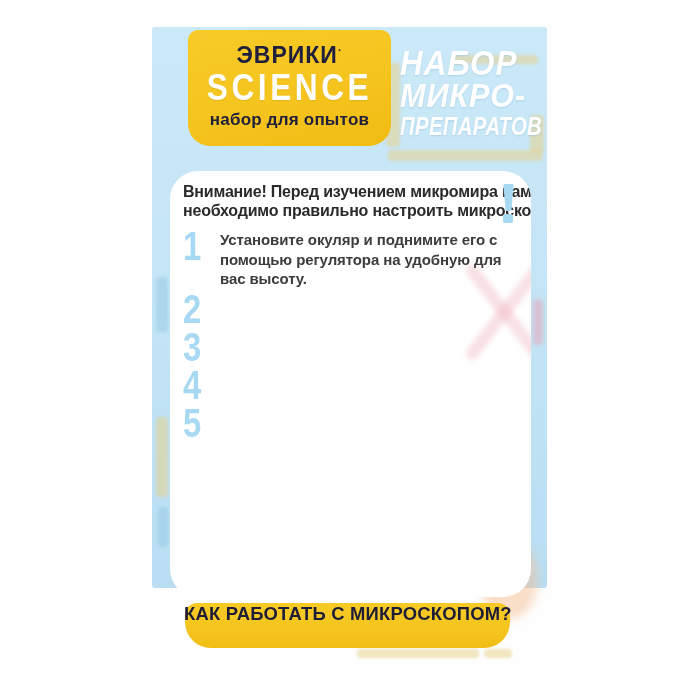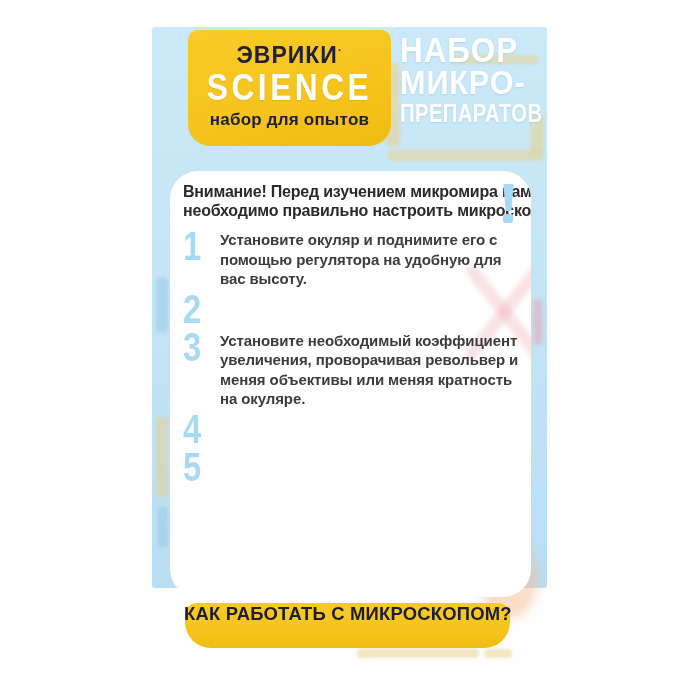--- a/index.html
+++ b/index.html
@@ -43,21 +43,21 @@
     letter-spacing:4px;margin-top:1px;white-space:nowrap;
     transform:scaleX(.88);transform-origin:center top;
     text-shadow:0 1px 1px rgba(190,150,20,.35);
   }
   .brand-tagline{
     font-size:17px;line-height:18px;font-weight:800;color:var(--brand-navy);
     margin-top:3px;white-space:nowrap;letter-spacing:.2px;text-align:center;
   }
 
   
-  .headline{position:absolute;left:248px;top:6px;color:#ffffff;}
+  .headline{position:absolute;left:248px;top:19px;color:#ffffff;font-style:italic;}
   .headline div{
     font-weight:800;white-space:nowrap;transform-origin:left top;
     text-shadow:0 1px 2px rgba(140,185,215,.45);
   }
   .hl1{font-size:35px;line-height:33px;letter-spacing:1px;transform:scaleX(.9);}
   .hl2{font-size:34px;line-height:33px;letter-spacing:1px;transform:scaleX(.9);}
   .hl3{font-size:26px;line-height:28px;letter-spacing:.5px;transform:scaleX(.78);}
 
   
   .panel{
@@ -167,21 +167,20 @@
         <div class="steps">
           <div class="step">
             <div class="step-num">1</div>
             <div class="step-text">Установите окуляр и поднимите его с помощью регулятора на удобную для вас высоту.</div>
           </div>
           <div class="step">
             <div class="step-num">2</div>
           </div>
           <div class="step">
             <div class="step-num">3</div>
-            <div class="step-text">Установите необходимый коэффициент увеличения, проворачивая револьвер и меняя объективы или меняя кратность на окуляре.</div>
           </div>
           <div class="step">
             <div class="step-num">4</div>
           </div>
           <div class="step">
             <div class="step-num">5</div>
           </div>
 
         </div>
 

